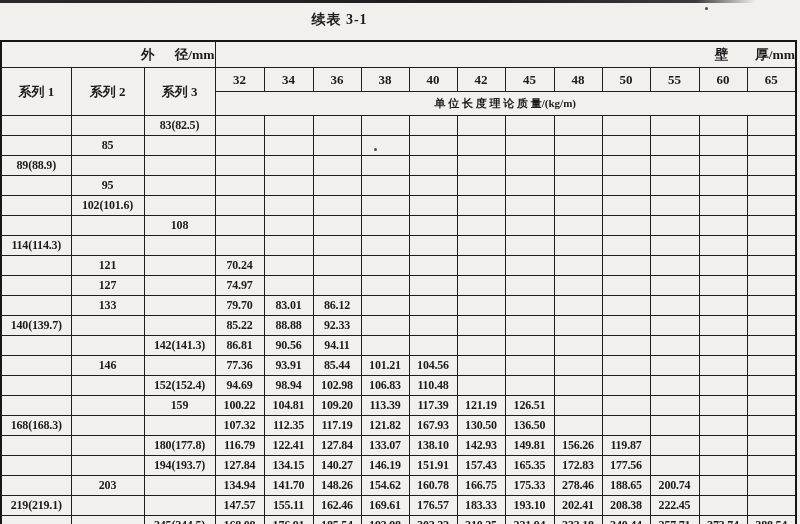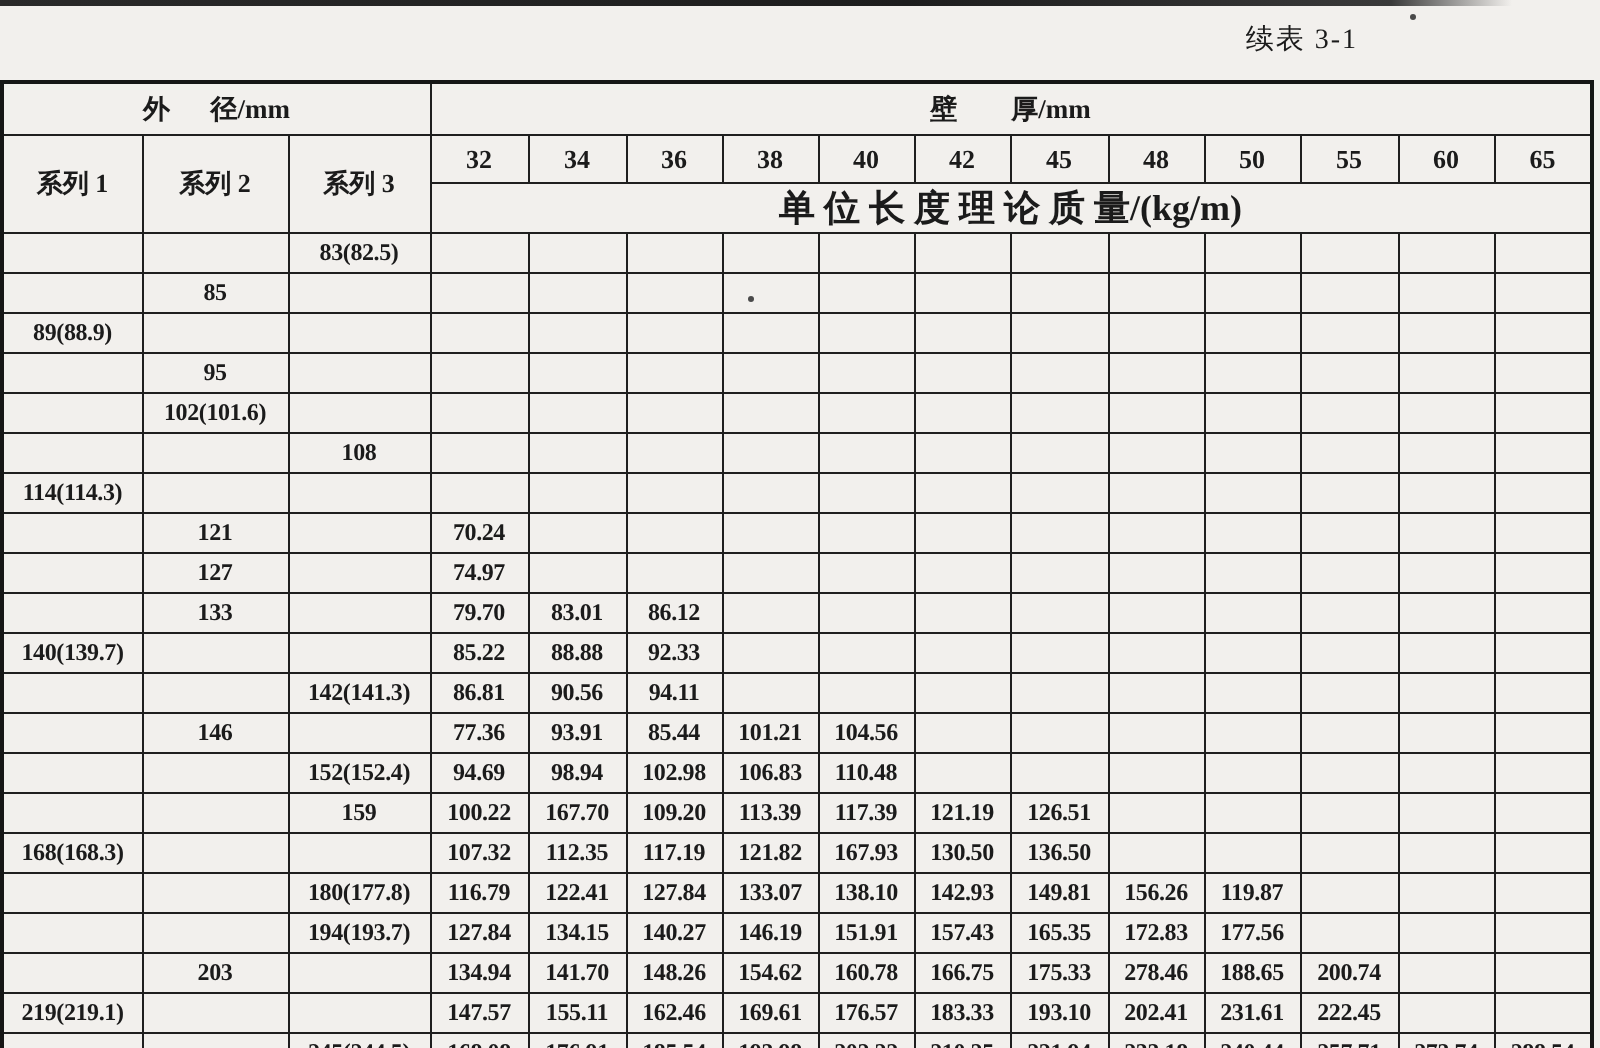--- a/index.html
+++ b/index.html
@@ -17,22 +17,22 @@
   .scan-edge{
     position:absolute;top:0;left:0;
     width:756px;height:3px;
     background:linear-gradient(90deg,#2a2a2a 0%,#1d1d1d 60%,#3a3a3a 92%,rgba(40,40,40,0) 100%);
   }
   .speck{position:absolute;background:#4a4a4a;border-radius:50%;}
   .speck.s1{left:705px;top:7px;width:3px;height:3px;}
   .speck.s2{left:374px;top:148px;width:3px;height:3px;}
   .title{
     position:absolute;top:11px;left:0;width:679px;
-    text-align:right;
-    font-size:14px;font-weight:normal;
+    text-align:center;
+    font-size:14px;font-weight:bold;
     letter-spacing:1px;
     white-space:pre;
   }
   table.main{
     position:absolute;top:40px;left:0;
     width:795px;height:484px;
     border-collapse:collapse;
     table-layout:fixed;
     border:2px solid #161616;
   }
@@ -40,23 +40,23 @@
     border:1.6px solid #1f1f1f;
     padding:0;
     text-align:center;
     vertical-align:middle;
     overflow:hidden;
     white-space:pre;
   }
   thead th{
     font-size:13px;font-weight:bold;
   }
-  thead tr.r1 th{height:25px;font-size:13.5px;}
+  thead tr.r1 th{height:25px;font-size:13.5px;text-align:right;}
   thead tr.r2 th{height:23px;}
-  thead tr.r3 th{height:23px;font-size:18px;}
+  thead tr.r3 th{height:23px;font-size:11px;}
   tbody td{
     height:19px;
     font-size:12px;
     font-weight:bold;
     letter-spacing:-0.2px;
   }
   tbody td.series-cell{font-size:12px;}
 </style>
 </head>
 <body>
@@ -350,21 +350,21 @@
           <td></td>
           <td></td>
           <td></td>
           <td></td>
         </tr>
         <tr>
           <td class="series-cell"></td>
           <td class="series-cell"></td>
           <td class="series-cell">159</td>
           <td>100.22</td>
-          <td>167.70</td>
+          <td>104.81</td>
           <td>109.20</td>
           <td>113.39</td>
           <td>117.39</td>
           <td>121.19</td>
           <td>126.51</td>
           <td></td>
           <td></td>
           <td></td>
           <td></td>
           <td></td>
@@ -442,21 +442,21 @@
           <td class="series-cell"></td>
           <td class="series-cell"></td>
           <td>147.57</td>
           <td>155.11</td>
           <td>162.46</td>
           <td>169.61</td>
           <td>176.57</td>
           <td>183.33</td>
           <td>193.10</td>
           <td>202.41</td>
-          <td>231.61</td>
+          <td>208.38</td>
           <td>222.45</td>
           <td></td>
           <td></td>
         </tr>
         <tr>
           <td class="series-cell"></td>
           <td class="series-cell"></td>
           <td class="series-cell">245(244.5)</td>
           <td>168.08</td>
           <td>176.91</td>

